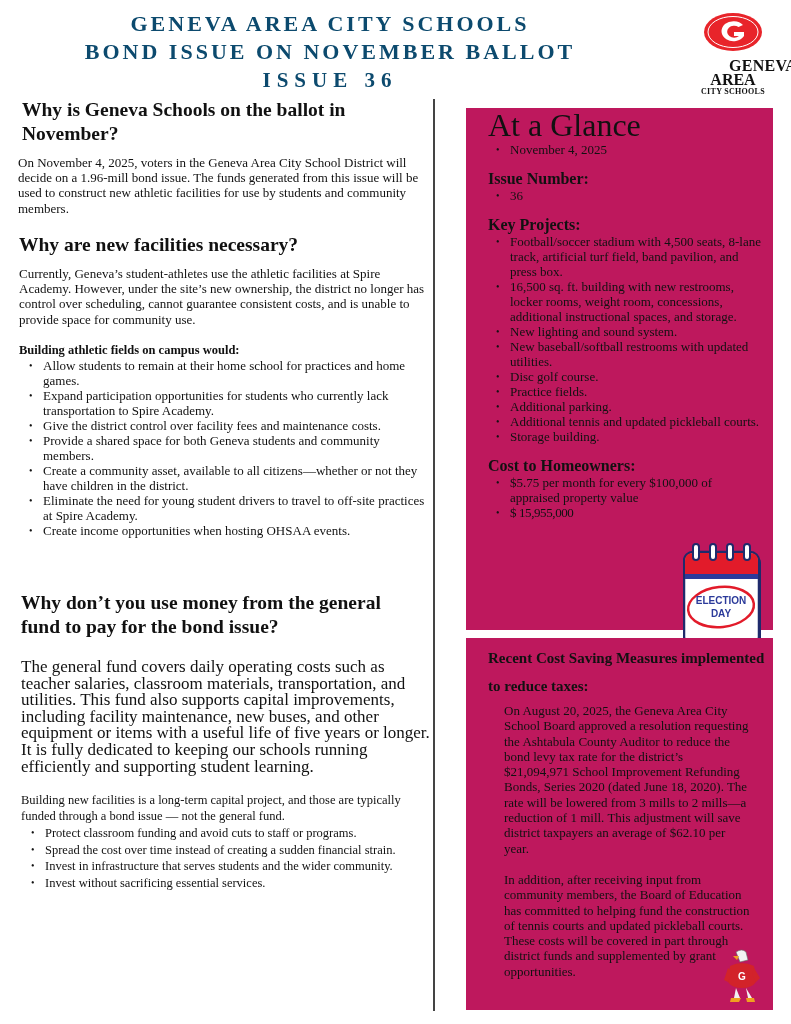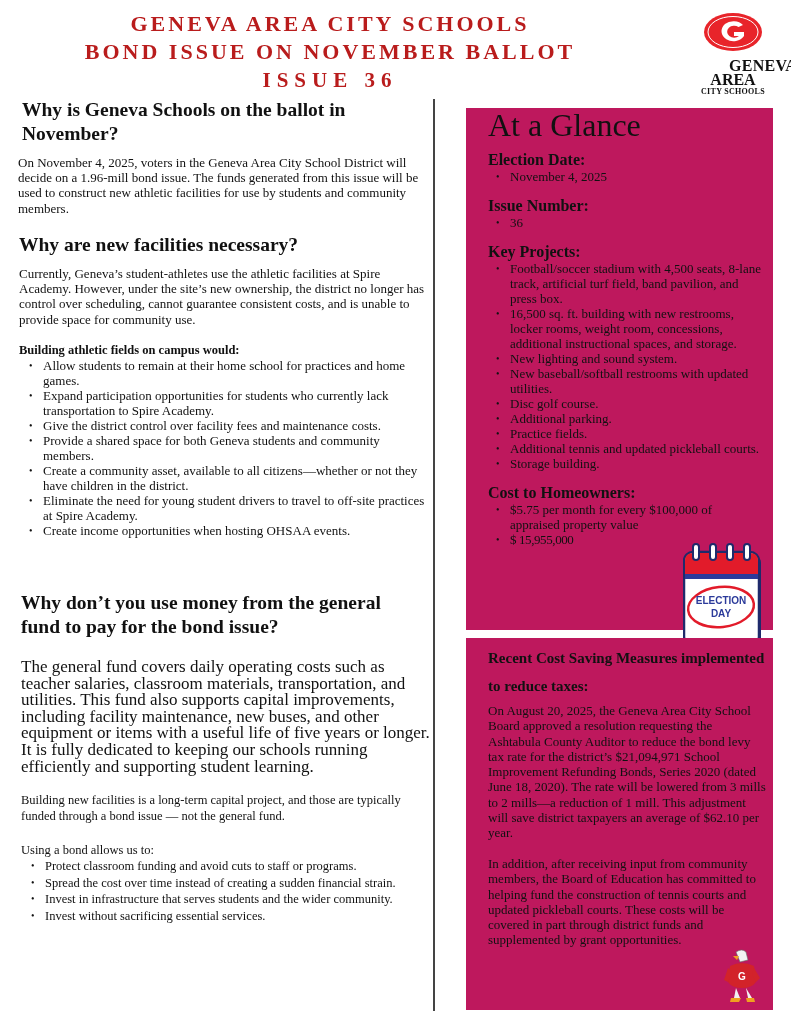--- a/index.html
+++ b/index.html
@@ -1,19 +1,19 @@
 <!DOCTYPE html>
 <html><head>
 <meta charset="utf-8">
 <style>
   html, body { margin: 0; padding: 0; background: #ffffff; }
   body { width: 791px; height: 1024px; position: relative; overflow: hidden; font-family: "Liberation Serif", "DejaVu Serif", serif; color: #111; }
 
   .masthead { position: absolute; left: 0; top: 10px; width: 660px; text-align: center; }
-  .mast-line { font-family: "Liberation Serif", serif; font-weight: bold; font-size: 22px; letter-spacing: 3px; line-height: 28px; color: #b91c1c; }
+  .mast-line { font-family: "Liberation Serif", serif; font-weight: bold; font-size: 22px; letter-spacing: 3px; line-height: 28px; color: #0c4a6e; }
   .mast-line.issue { letter-spacing: 6px; font-size: 21px; }
 
   .logo { position: absolute; left: 693px; top: 12px; width: 80px; height: 88px; text-align: center; }
   .logo svg { display: block; margin: 0 auto; }
   .logo .l1 { font-family: "Liberation Serif", serif; font-weight: bold; font-size: 16px; line-height: 15px; margin-top: 6px; letter-spacing: 0.3px; margin-left: 36px; }
   .logo .l2 { font-family: "Liberation Serif", serif; font-weight: bold; font-size: 16px; line-height: 14px; }
   .logo .l3 { font-family: "Liberation Serif", serif; font-weight: bold; font-size: 8px; line-height: 10px; letter-spacing: 0.3px; }
 
   .divider { position: absolute; left: 433px; top: 99px; width: 2px; height: 912px; background: #444; }
 
@@ -41,21 +41,21 @@
   .panel1 { top: 108px; height: 522px; }
   .panel2 { top: 638px; height: 372px; }
   .panel-inner { position: absolute; left: 22px; width: 275px; }
   .glance-title { font-family: "Liberation Serif", serif; font-size: 32px; line-height: 34px; font-weight: normal; margin: 0; }
   .ph { font-weight: bold; font-size: 16px; line-height: 19px; margin: 0; }
   .panel ul { margin: 0; padding-left: 22px; list-style: none; font-size: 13px; line-height: 15px; }
   .panel li { position: relative; }
   .panel li::before { content: "•"; position: absolute; left: -14px; font-size: 10px; }
   .ph.tight { letter-spacing: -0.8px; }
   .panel2 h3 { font-weight: bold; font-size: 15px; line-height: 28px; margin: 0; }
-  .panel2 p { font-size: 13px; line-height: 15.3px; margin: 0; font-family: Liberation Serif, serif; }
+  .panel2 p { font-size: 13px; line-height: 15.3px; margin: 16px; font-family: Liberation Serif, serif; }
 
   .calendar { position: absolute; left: 683px; top: 540px; width: 80px; height: 112px; }
   .mascot { position: absolute; left: 722px; top: 948px; width: 42px; height: 56px; }
 </style>
 </head>
 <body>
 
 <div class="masthead">
   <div class="mast-line">GENEVA AREA CITY SCHOOLS</div>
   <div class="mast-line">BOND ISSUE ON NOVEMBER BALLOT</div>
@@ -93,50 +93,48 @@
       <li>Create a community asset, available to all citizens—whether or not they have children in the district.</li>
       <li>Eliminate the need for young student drivers to travel to off-site practices at Spire Academy.</li>
       <li>Create income opportunities when hosting OHSAA events.</li>
     </ul>
   </div>
 
   <div class="s3">
     <h2>Why don’t you use money from the general fund to pay for the bond issue?</h2>
     <p class="g">The general fund covers daily operating costs such as teacher salaries, classroom materials, transportation, and utilities. This fund also supports capital improvements, including facility maintenance, new buses, and other equipment or items with a useful life of five years or longer. It is fully dedicated to keeping our schools running efficiently and supporting student learning.</p>
     <p class="g2">Building new facilities is a long-term capital project, and those are typically funded through a bond issue — not the general fund.</p>
-    <p class="g2">Using a bond allows us to:</p>
     <ul>
       <li>Protect classroom funding and avoid cuts to staff or programs.</li>
       <li>Spread the cost over time instead of creating a sudden financial strain.</li>
       <li>Invest in infrastructure that serves students and the wider community.</li>
       <li>Invest without sacrificing essential services.</li>
     </ul>
   </div>
 </div>
 
 <div class="panel panel1">
   <div class="panel-inner" style="top:0px;">
     <h1 class="glance-title">At a Glance</h1>
-    <div class="ph" style="margin-top:8px;">Election Date:</div>
     <ul>
       <li>November 4, 2025</li>
     </ul>
     <div class="ph" style="margin-top:12px;">Issue Number:</div>
     <ul>
       <li>36</li>
     </ul>
     <div class="ph" style="margin-top:12px;">Key Projects:</div>
     <ul>
       <li>Football/soccer stadium with 4,500 seats, 8-lane track, artificial turf field, band pavilion, and press box.</li>
       <li>16,500 sq. ft. building with new restrooms, locker rooms, weight room, concessions, additional instructional spaces, and storage.</li>
       <li>New lighting and sound system.</li>
       <li>New baseball/softball restrooms with updated utilities.</li>
       <li>Disc golf course.</li>
+      <li>Practice fields.</li>
       <li>Additional parking.</li>
-      <li>Practice fields.</li>
       <li>Additional tennis and updated pickleball courts.</li>
       <li>Storage building.</li>
     </ul>
     <div class="ph" style="margin-top:12px;">Cost to Homeowners:</div>
     <ul style="width:250px;">
       <li>$5.75 per month for every $100,000 of appraised property value</li>
     </ul>
     <ul>
       <li style="letter-spacing:-0.4px;">$ 15,955,000</li>
     </ul>

